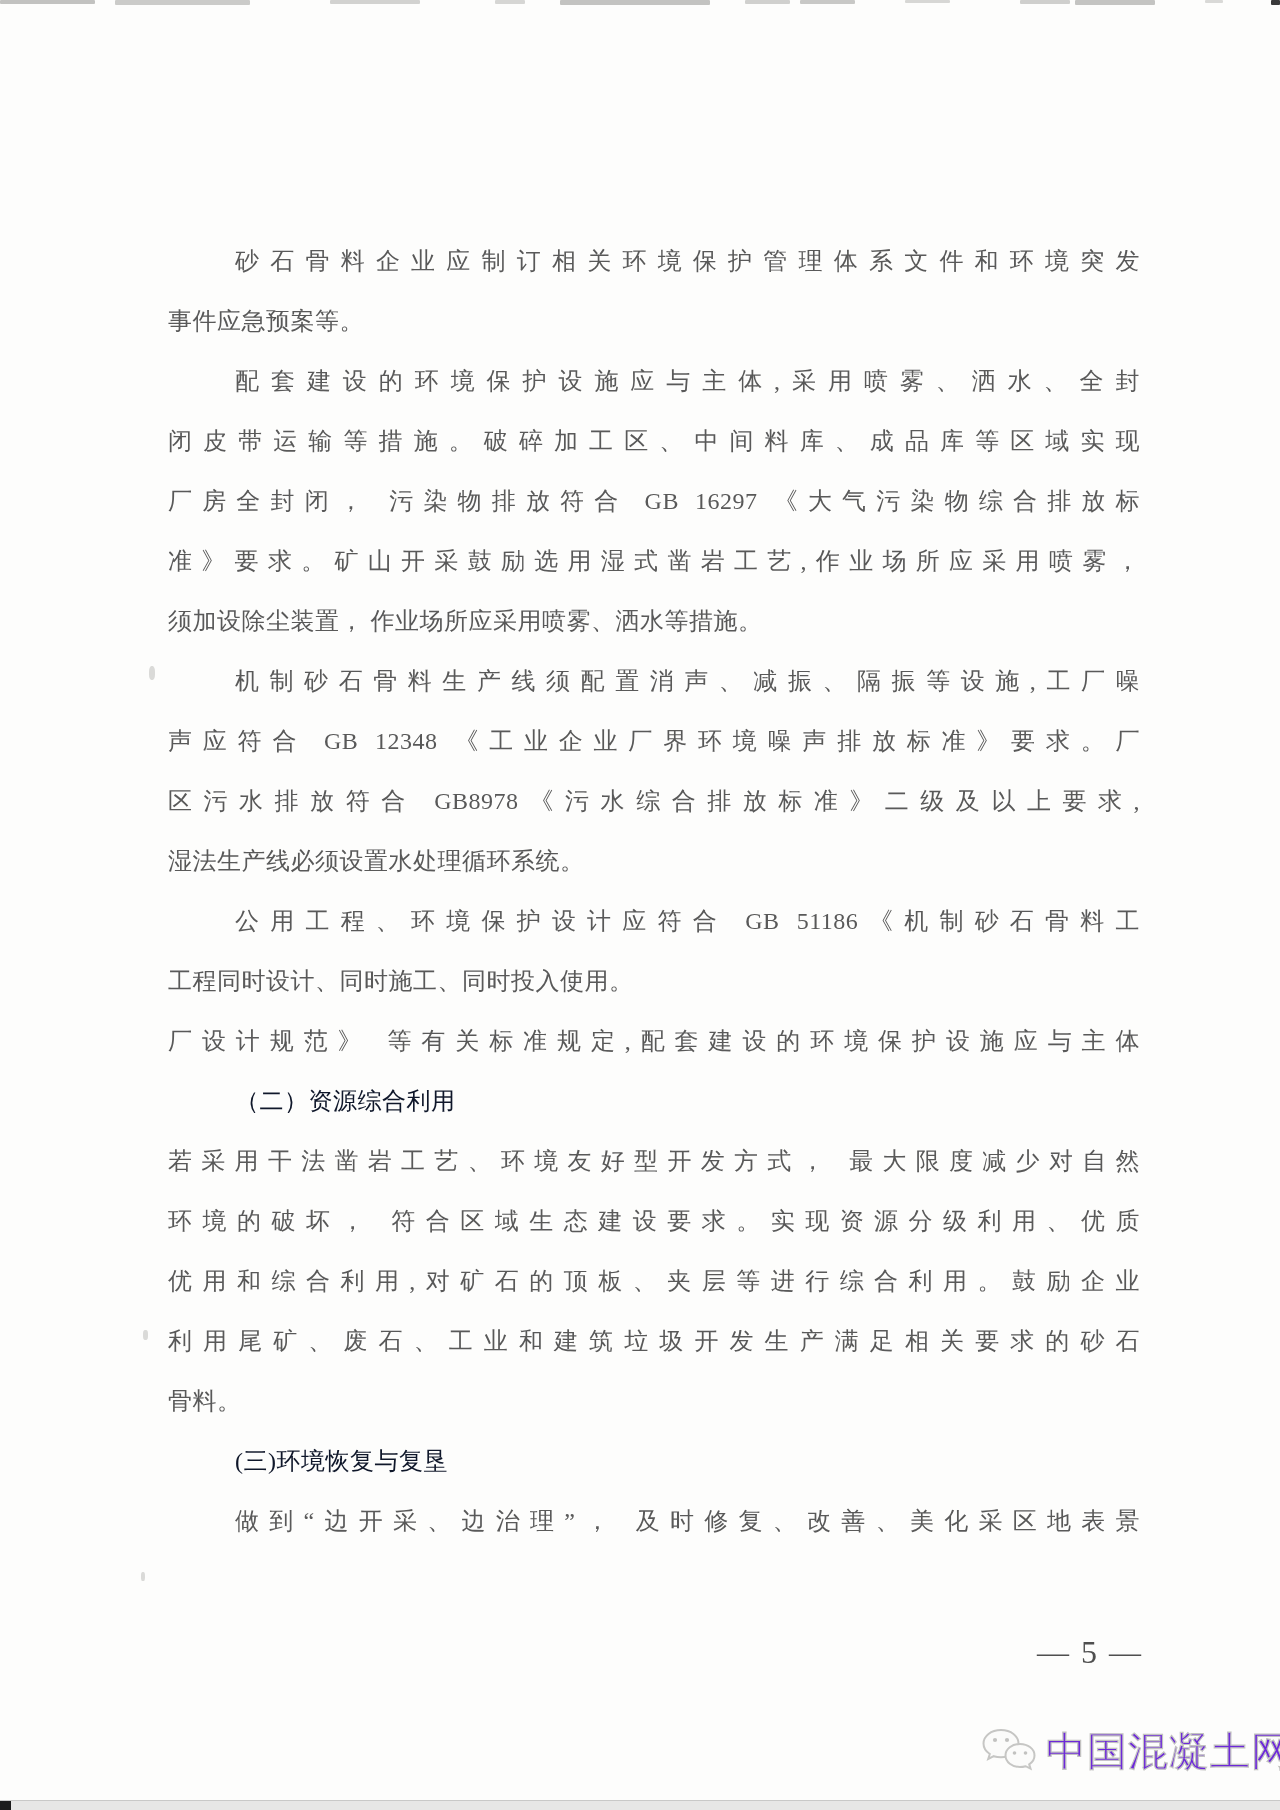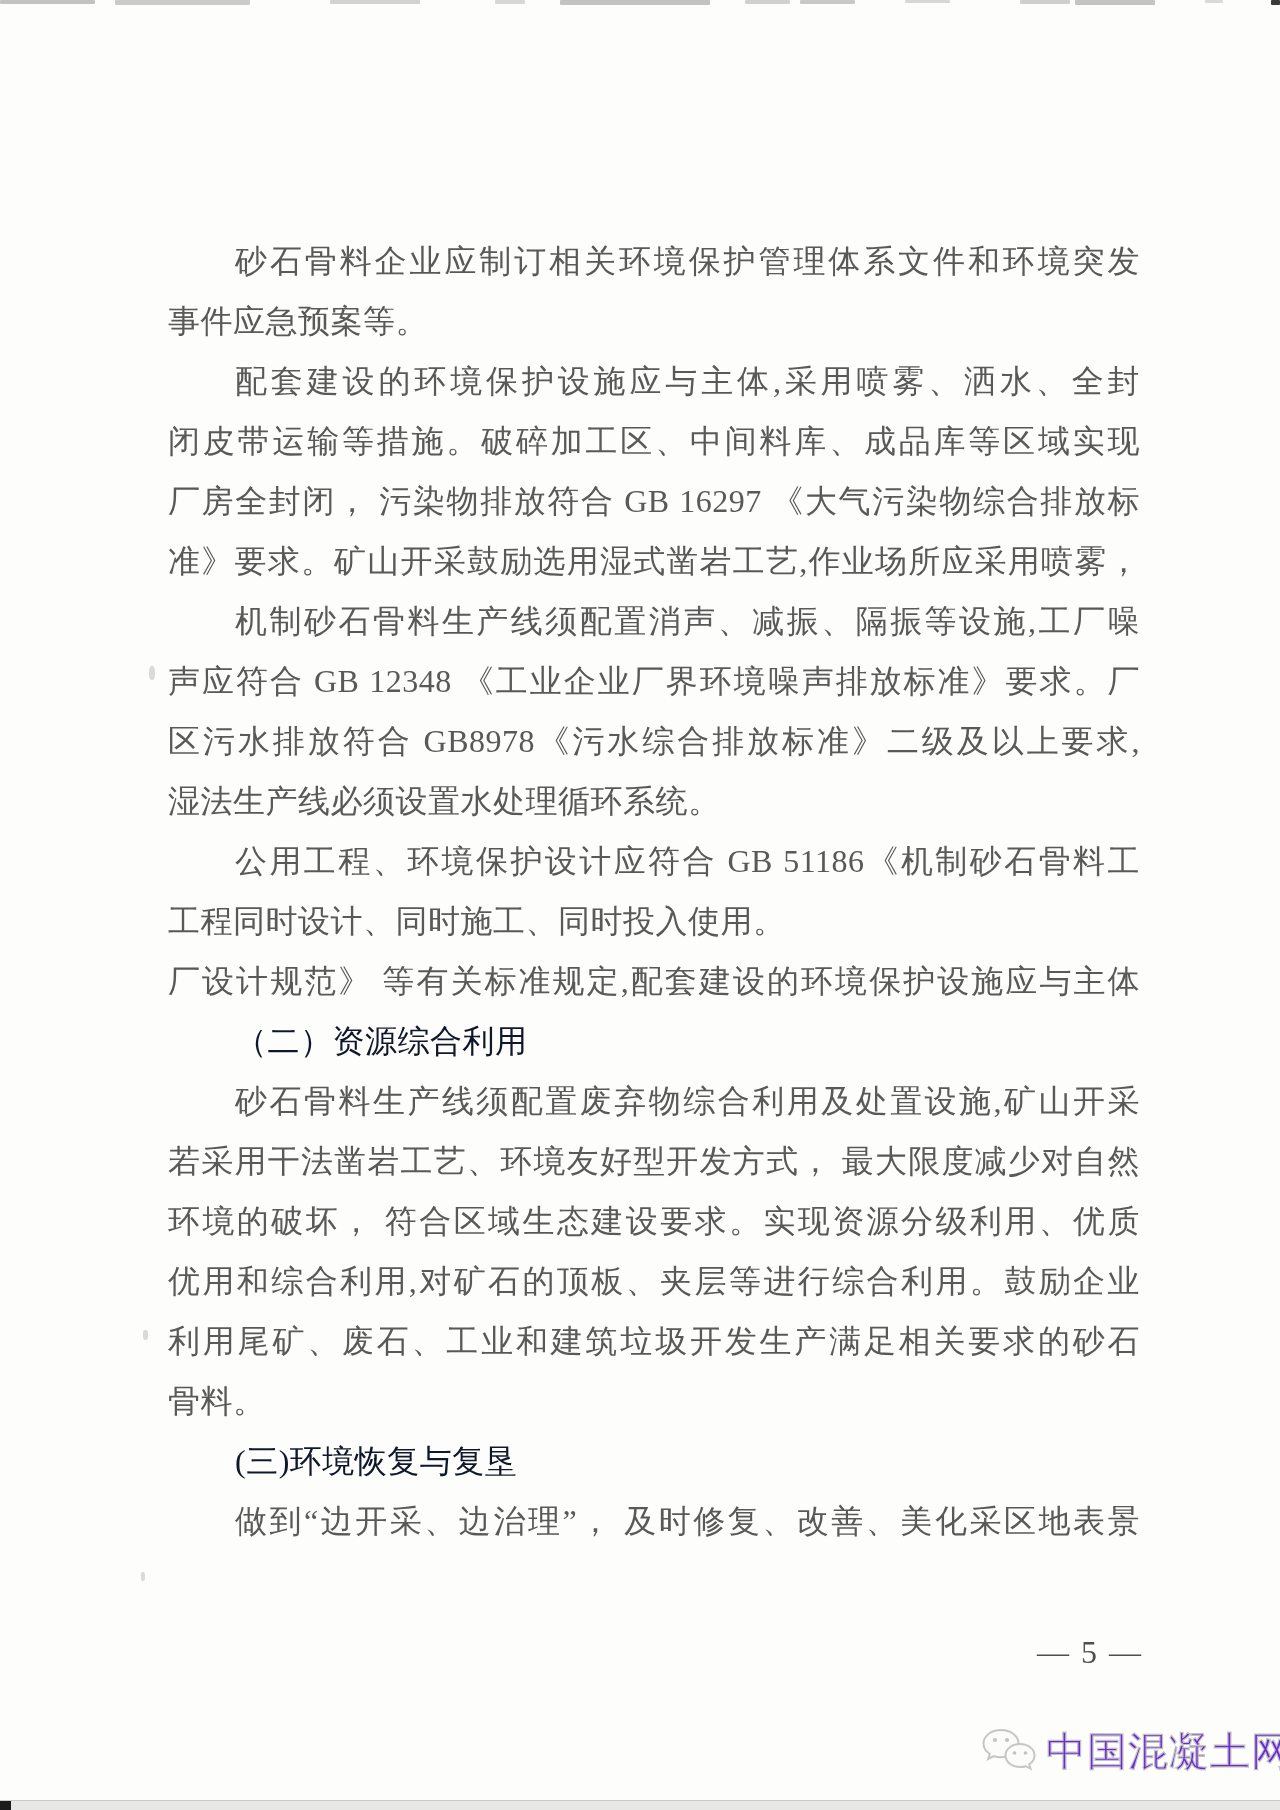--- a/index.html
+++ b/index.html
@@ -13,21 +13,21 @@
     width:1280px;height:1810px;
     background:#fdfdfc;
     overflow:hidden;
   }
   
   .text-block{
     position:absolute;
     left:168px;top:231px;width:972px;
   }
   .line{
-    font-size:32px;
+    font-size:24px;
     line-height:60px;
     color:#595959;
     text-align:justify;
     text-justify:inter-character;
     letter-spacing:0.5px;
   }
   .line.full{ text-align-last:justify; }
   .line.indent{ text-indent:67px; }
   .line.heading{ color:#0f172a; }
   
@@ -87,29 +87,29 @@
   <div class="speck" style="left:143px;top:1330px;width:5px;height:10px;"></div>
   <div class="speck" style="left:141px;top:1572px;width:4px;height:9px;"></div>
 
   <div class="text-block">
       <div class="line indent full">砂石骨料企业应制订相关环境保护管理体系文件和环境突发</div>
       <div class="line">事件应急预案等。</div>
       <div class="line indent full">配套建设的环境保护设施应与主体,采用喷雾、洒水、全封</div>
       <div class="line full">闭皮带运输等措施。破碎加工区、中间料库、成品库等区域实现</div>
       <div class="line full">厂房全封闭， 污染物排放符合 GB 16297 《大气污染物综合排放标</div>
       <div class="line full">准》要求。矿山开采鼓励选用湿式凿岩工艺,作业场所应采用喷雾，</div>
+      <div class="line">须加设除尘装置， 作业场所应采用喷雾、洒水等措施。</div>
       <div class="line indent full">机制砂石骨料生产线须配置消声、减振、隔振等设施,工厂噪</div>
       <div class="line full">声应符合 GB 12348 《工业企业厂界环境噪声排放标准》要求。厂</div>
       <div class="line full">区污水排放符合 GB8978《污水综合排放标准》二级及以上要求,</div>
       <div class="line">湿法生产线必须设置水处理循环系统。</div>
       <div class="line indent full">公用工程、环境保护设计应符合 GB 51186《机制砂石骨料工</div>
       <div class="line">工程同时设计、同时施工、同时投入使用。</div>
       <div class="line full">厂设计规范》 等有关标准规定,配套建设的环境保护设施应与主体</div>
       <div class="line indent heading">（二）资源综合利用</div>
-      <div class="line indent full">砂石骨料生产线须配置废弃物综合利用及处置设施,矿山开采</div>
       <div class="line full">若采用干法凿岩工艺、环境友好型开发方式， 最大限度减少对自然</div>
       <div class="line full">环境的破坏， 符合区域生态建设要求。实现资源分级利用、优质</div>
       <div class="line full">优用和综合利用,对矿石的顶板、夹层等进行综合利用。鼓励企业</div>
       <div class="line full">利用尾矿、废石、工业和建筑垃圾开发生产满足相关要求的砂石</div>
       <div class="line">骨料。</div>
       <div class="line indent heading">(三)环境恢复与复垦</div>
       <div class="line indent full">做到“边开采、边治理”， 及时修复、改善、美化采区地表景</div>
     </div>
 
   <div class="page-number">— 5 —</div>

